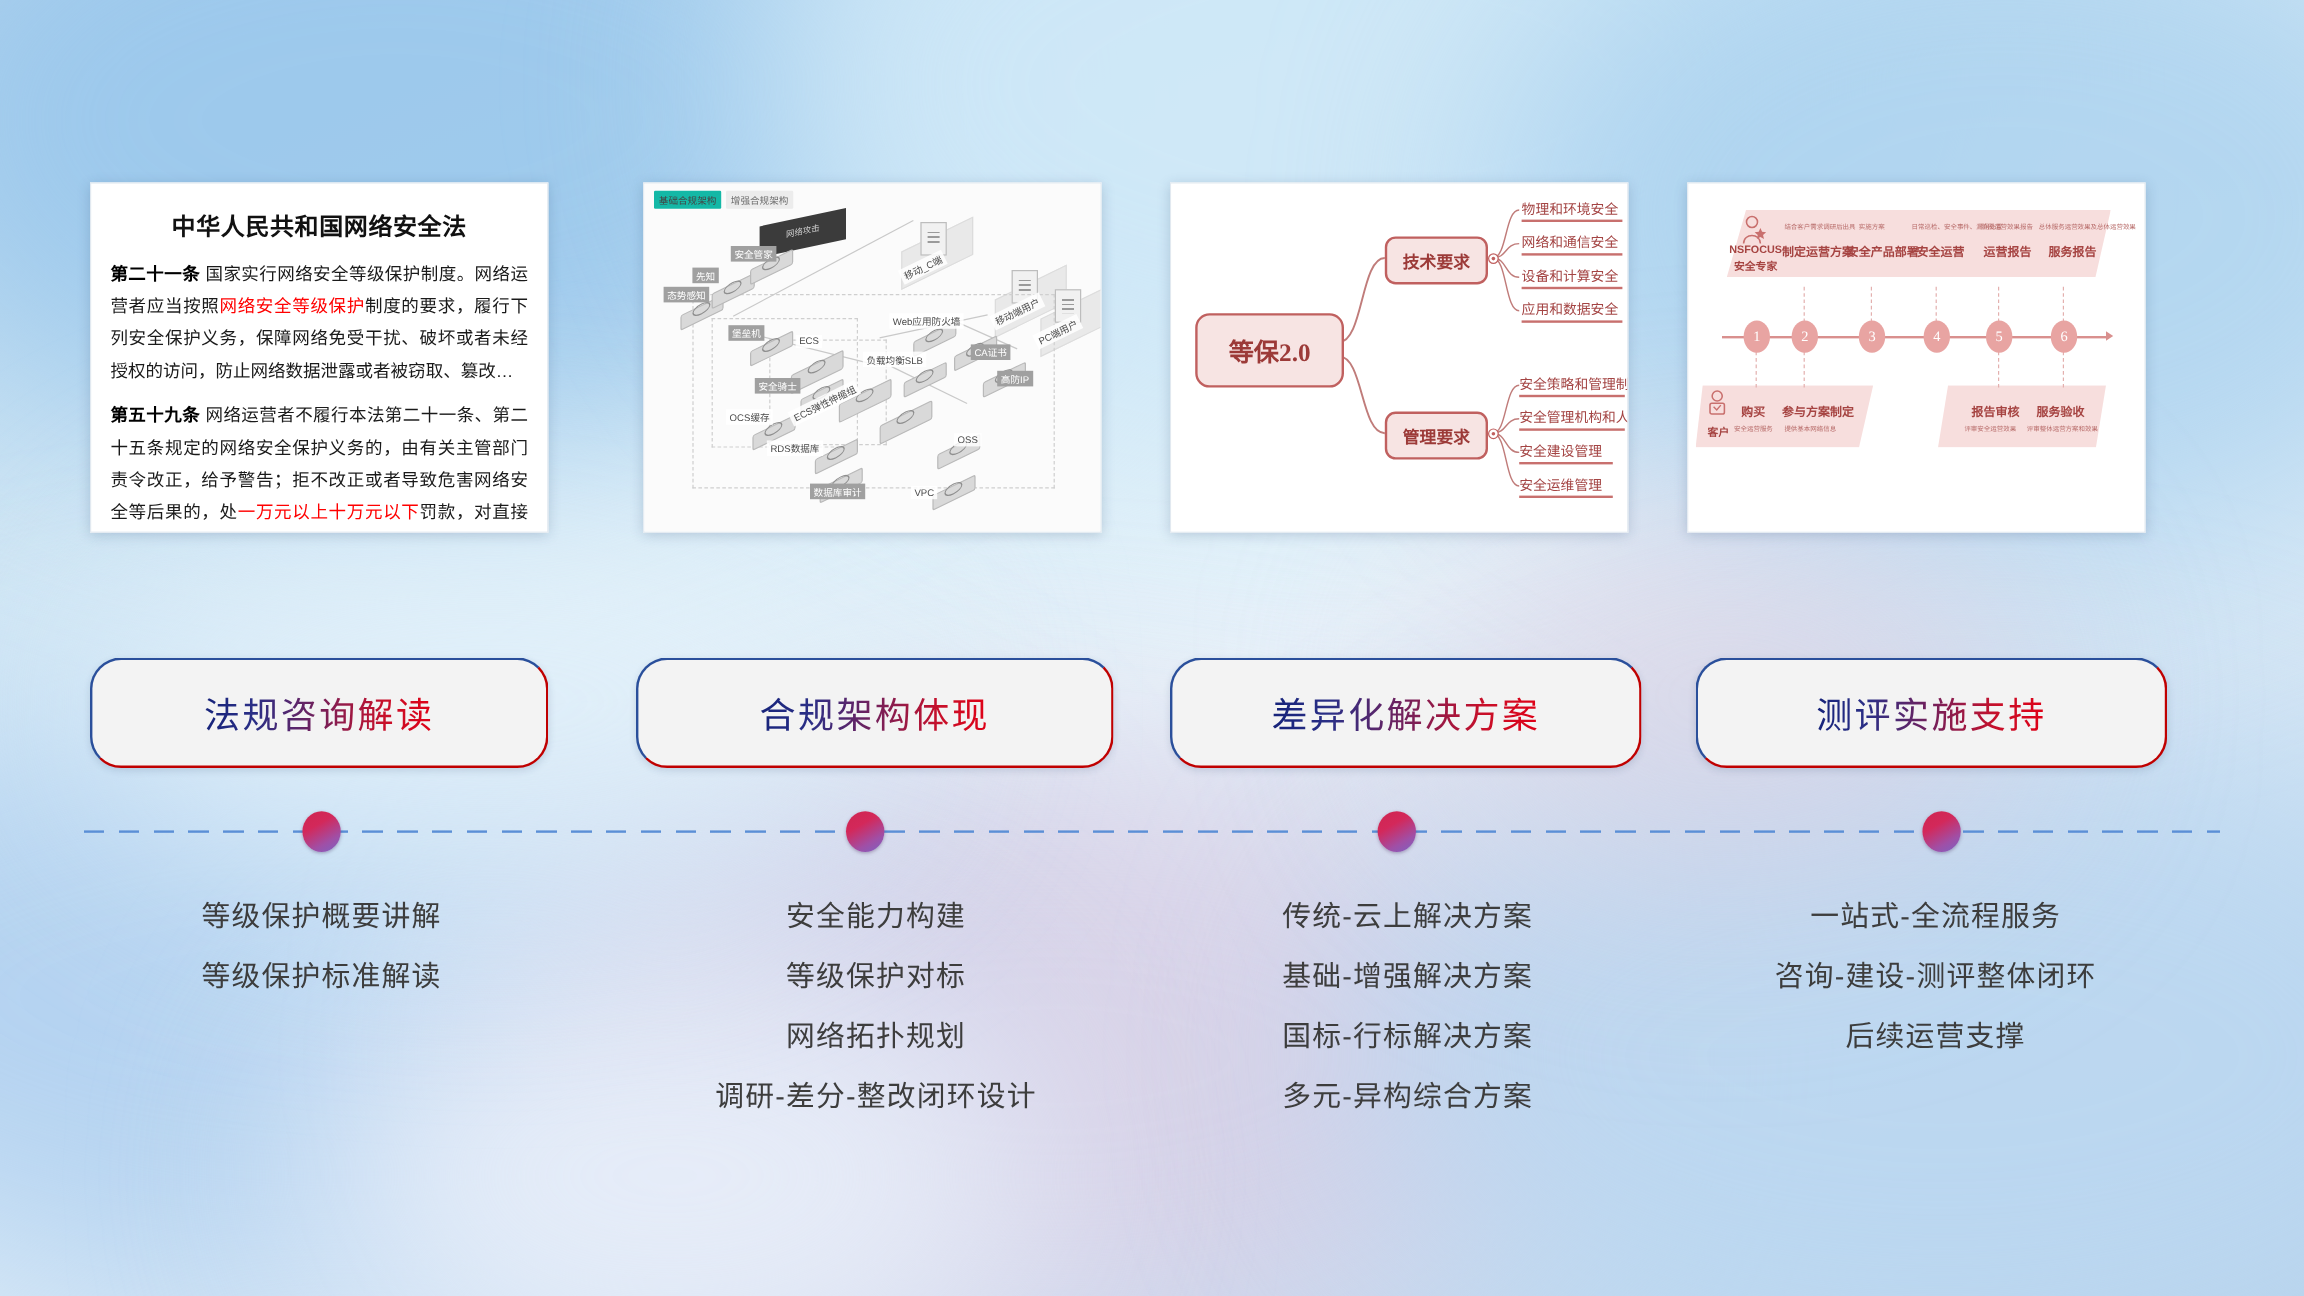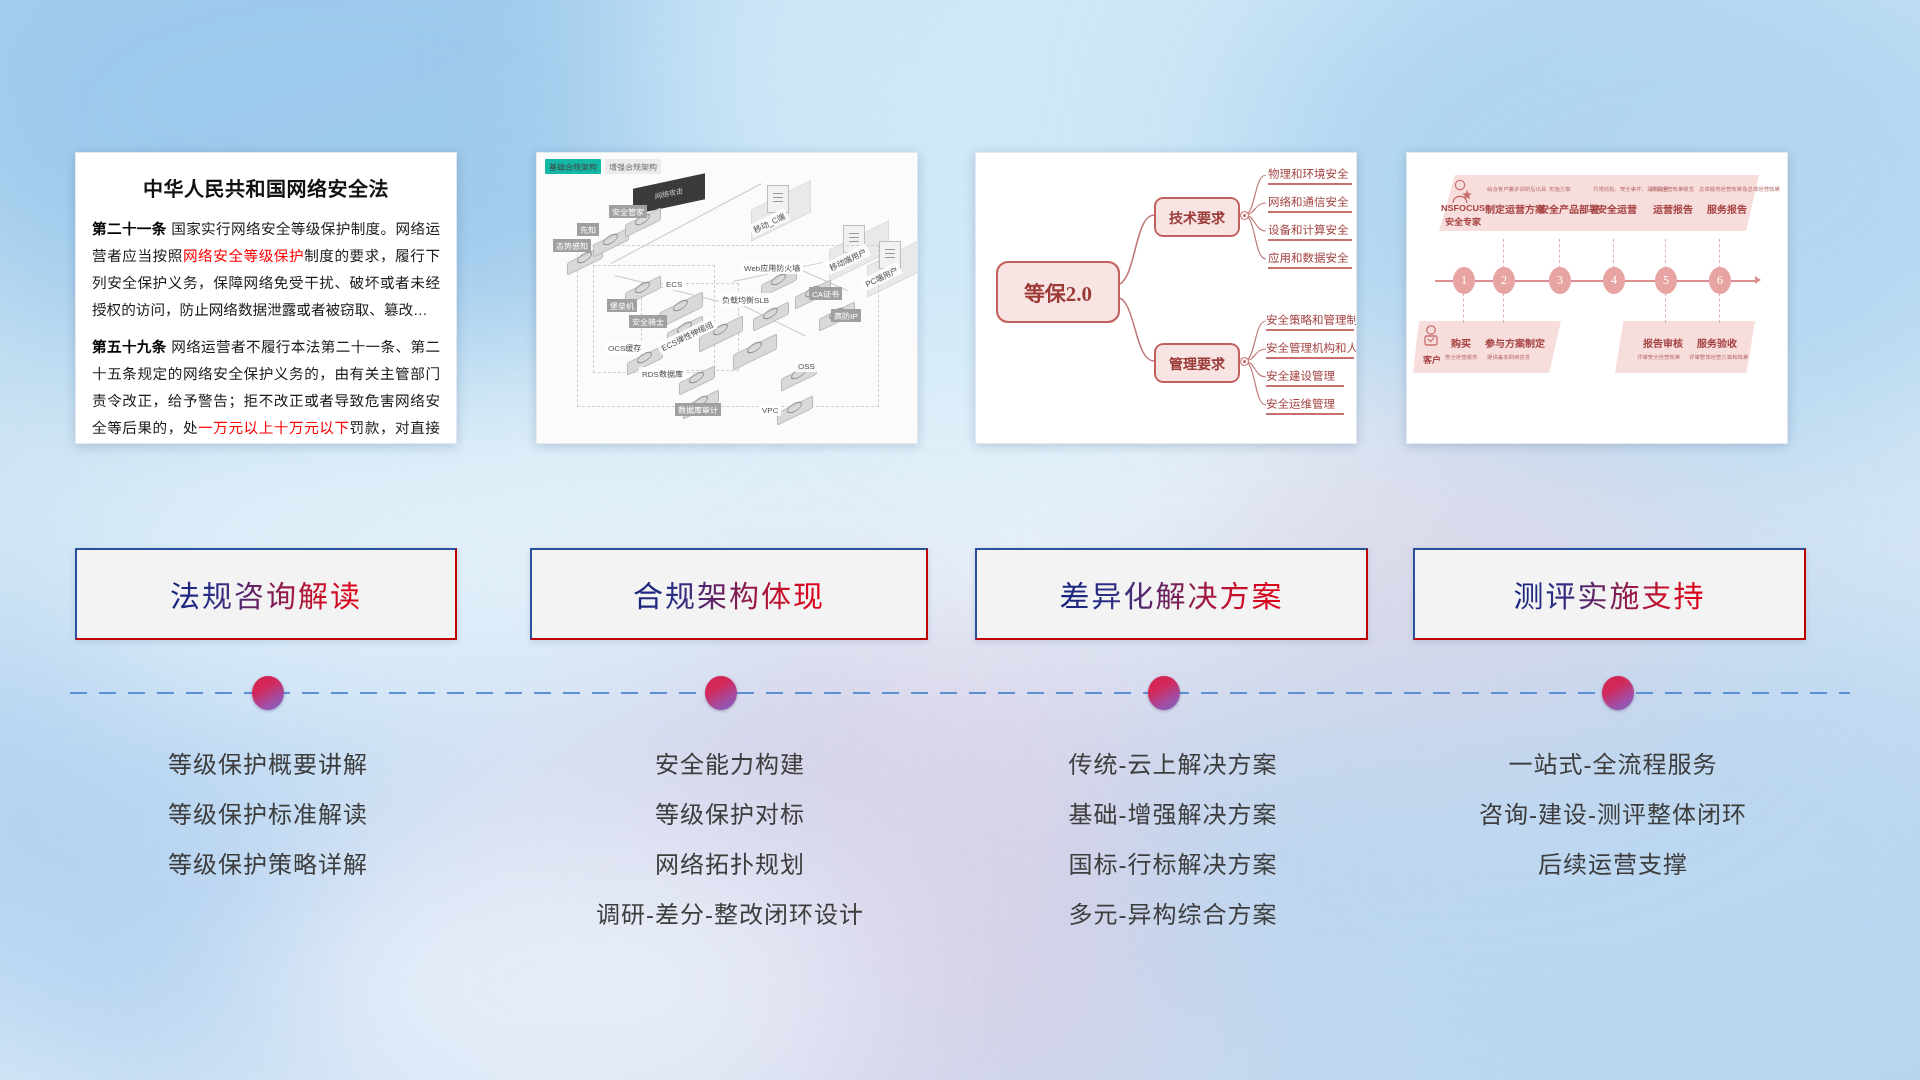--- a/index.html
+++ b/index.html
@@ -110,20 +110,21 @@
   .ns-person{position:absolute;color:#c9706e;}
 
   
   .tbox{
     position:absolute;height:92px;box-sizing:border-box;
     background:#f3f3f3;
     border-top:2px solid #2a4f9b;border-left:2px solid #2a4f9b;
     border-right:2px solid #c00000;border-bottom:2px solid #c00000;
     display:flex;align-items:center;justify-content:center;
     box-shadow:0 2px 6px rgba(40,70,110,.15);
+    border-radius:26px;
   }
   .tbox-txt{
     font-size:30px;font-weight:500;letter-spacing:2px;
     background:linear-gradient(90deg,#16237a 0%,#2b2f86 22%,#7a1f57 52%,#c7102a 78%,#e00016 100%);
     -webkit-background-clip:text;background-clip:text;color:transparent;
     -webkit-text-fill-color:transparent;
   }
   .t1{left:75px;top:548px;width:382px;}
   .t2{left:530px;top:548px;width:398px;}
   .t3{left:975px;top:548px;width:393px;}
@@ -212,21 +213,21 @@
       <div class="lbl dark" style="left:40px;top:70px;">先知</div>
 
       <div class="node" style="left:88px;top:58px;">
           <div class="chip"></div>
         </div>
       <div class="lbl dark" style="left:72px;top:52px;">安全管家</div>
 
       <div class="node" style="left:88px;top:126px;">
           <div class="chip"></div>
         </div>
-      <div class="lbl dark" style="left:70px;top:118px;margin-top:28px;">堡垒机</div>
+      <div class="lbl dark" style="left:70px;top:118px;">堡垒机</div>
 
       <div class="node" style="left:130px;top:166px;">
           <div class="chip"></div>
         </div>
       <div class="lbl dark" style="left:92px;top:162px;">安全骑士</div>
 
       <div class="node" style="left:224px;top:118px;">
           <div class="chip"></div>
         </div>
       <div class="lbl" style="left:204px;top:108px;">Web应用防火墙</div>
@@ -398,21 +399,20 @@
 
 <div id="timeline"></div>
 <div class="tl-dot d1"></div>
 <div class="tl-dot d2"></div>
 <div class="tl-dot d3"></div>
 <div class="tl-dot d4"></div>
 
 <div class="col l1">
   <div class="item">等级保护概要讲解</div>
   <div class="item">等级保护标准解读</div>
-  <div class="item">等级保护策略详解</div>
 </div>
 <div class="col l2">
   <div class="item">安全能力构建</div>
   <div class="item">等级保护对标</div>
   <div class="item">网络拓扑规划</div>
   <div class="item">调研-差分-整改闭环设计</div>
 </div>
 <div class="col l3">
   <div class="item">传统-云上解决方案</div>
   <div class="item">基础-增强解决方案</div>

